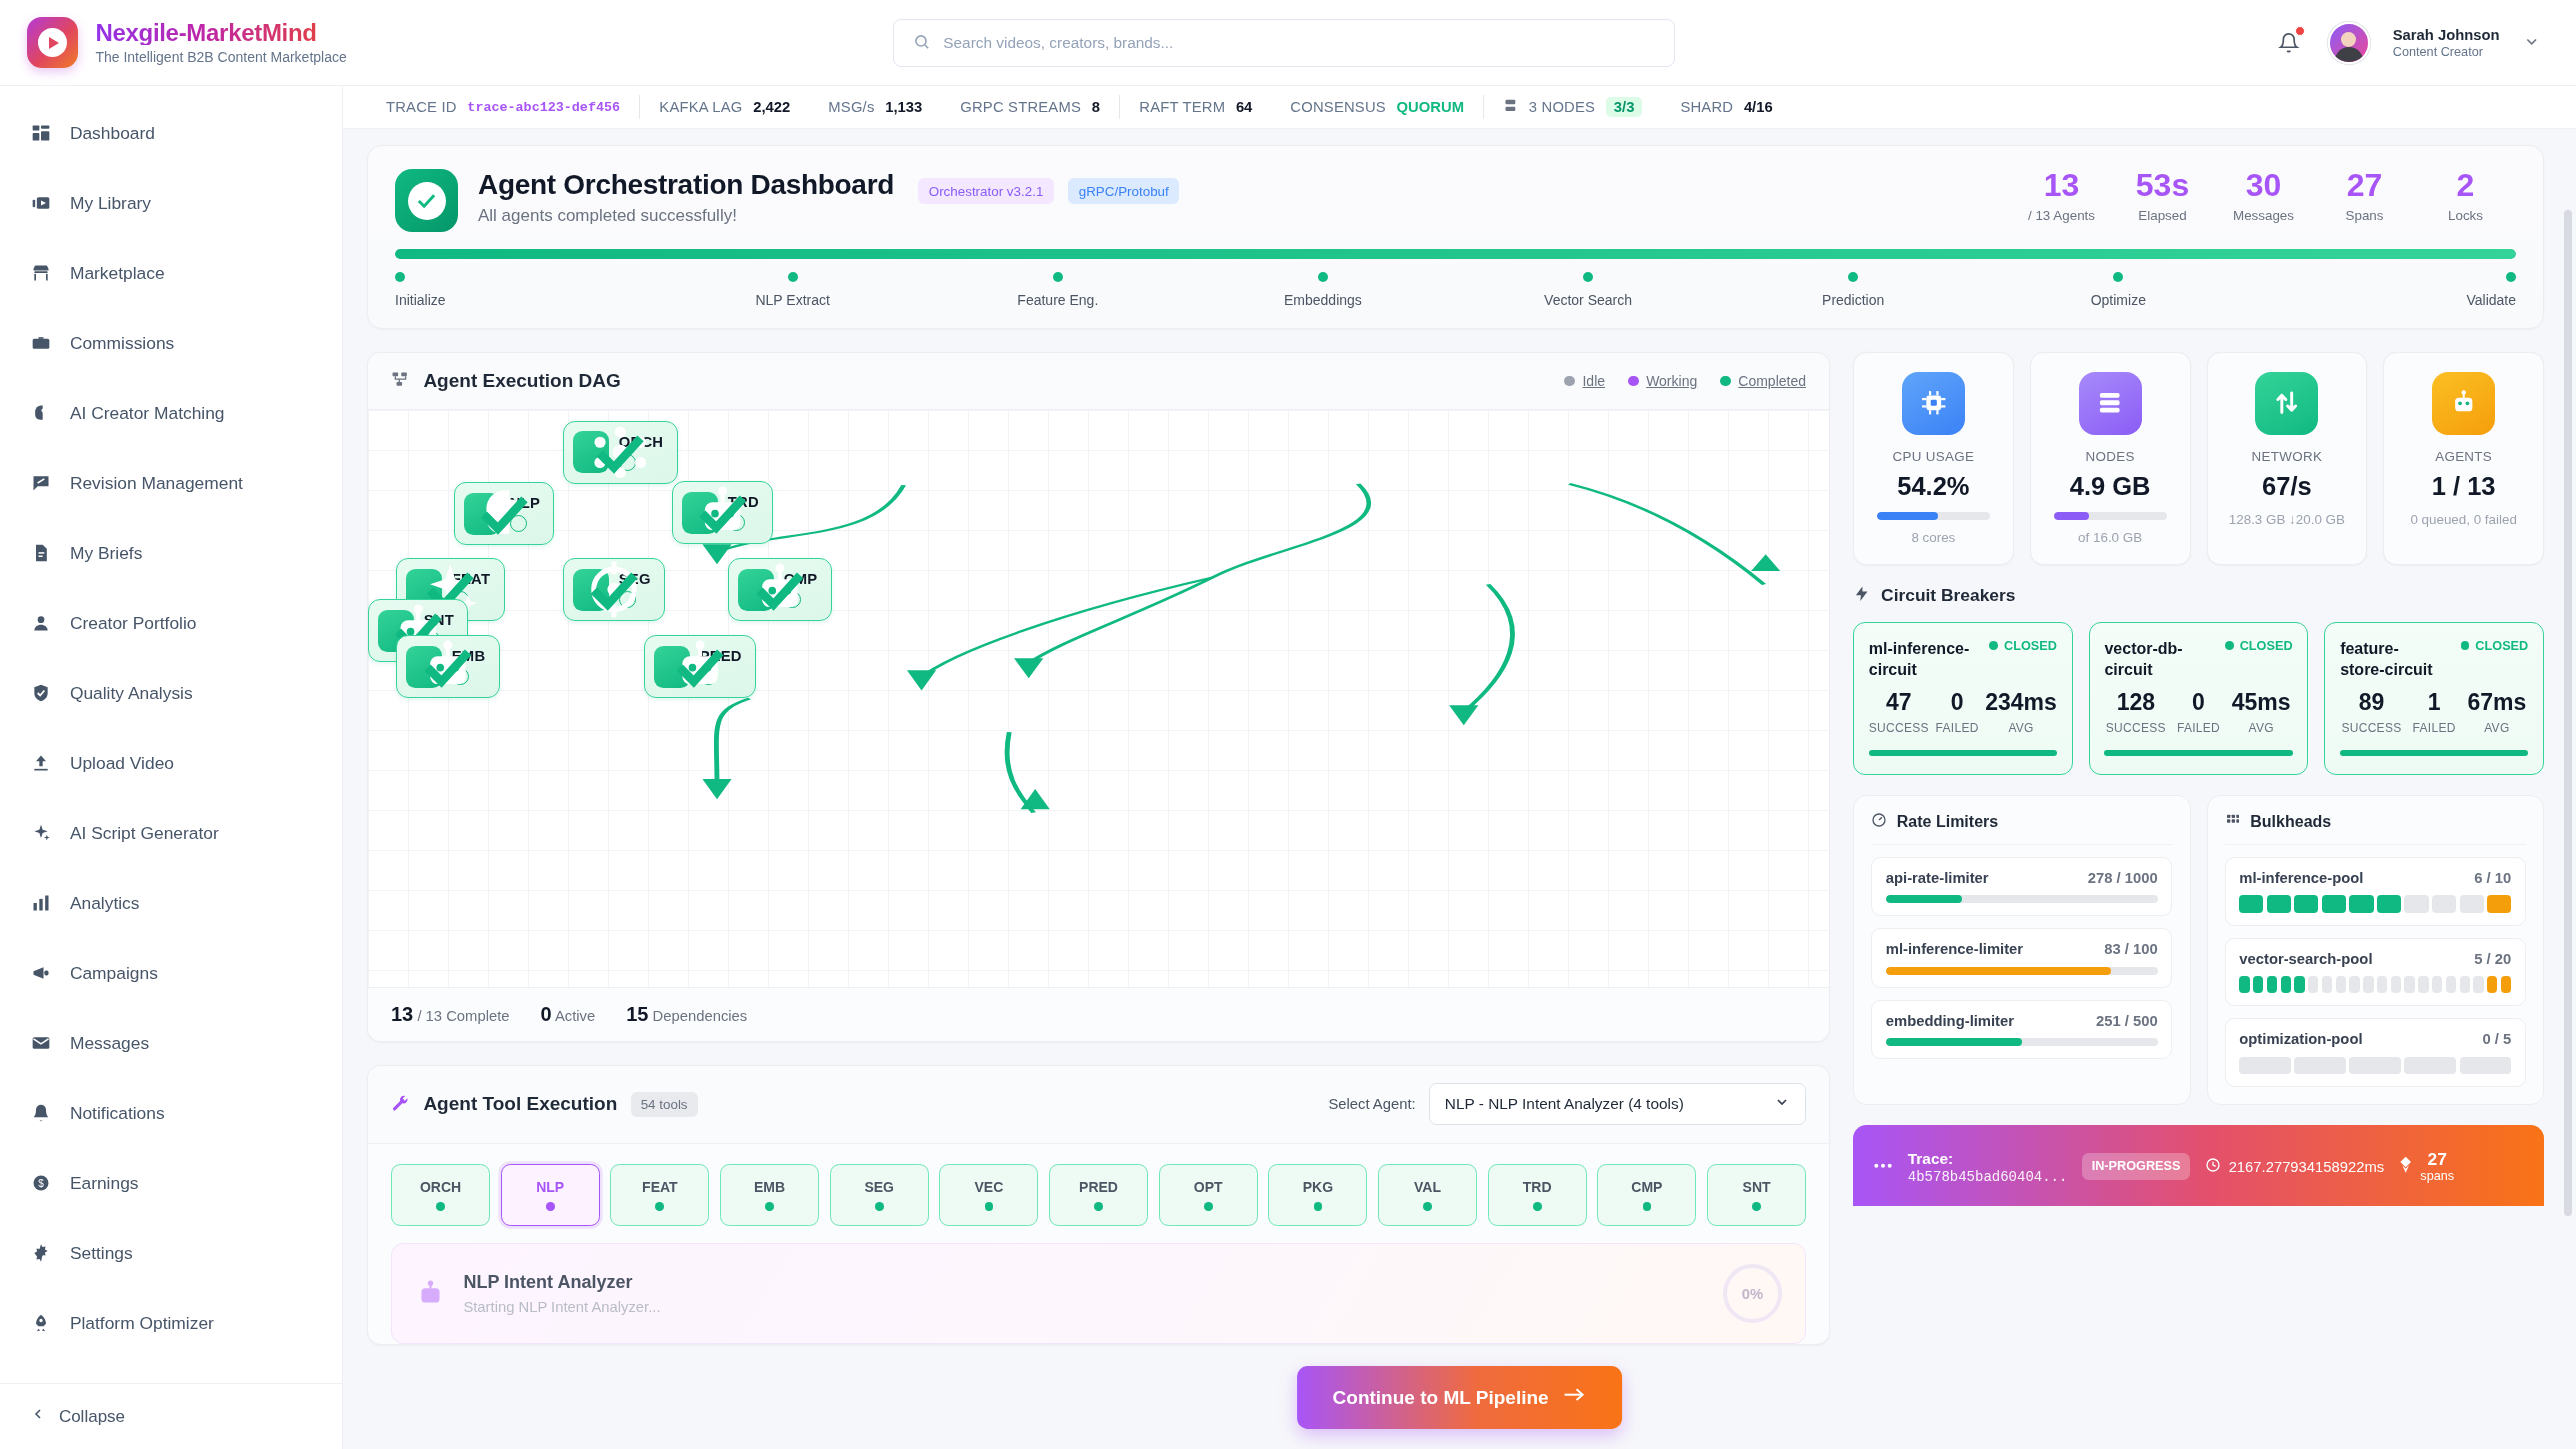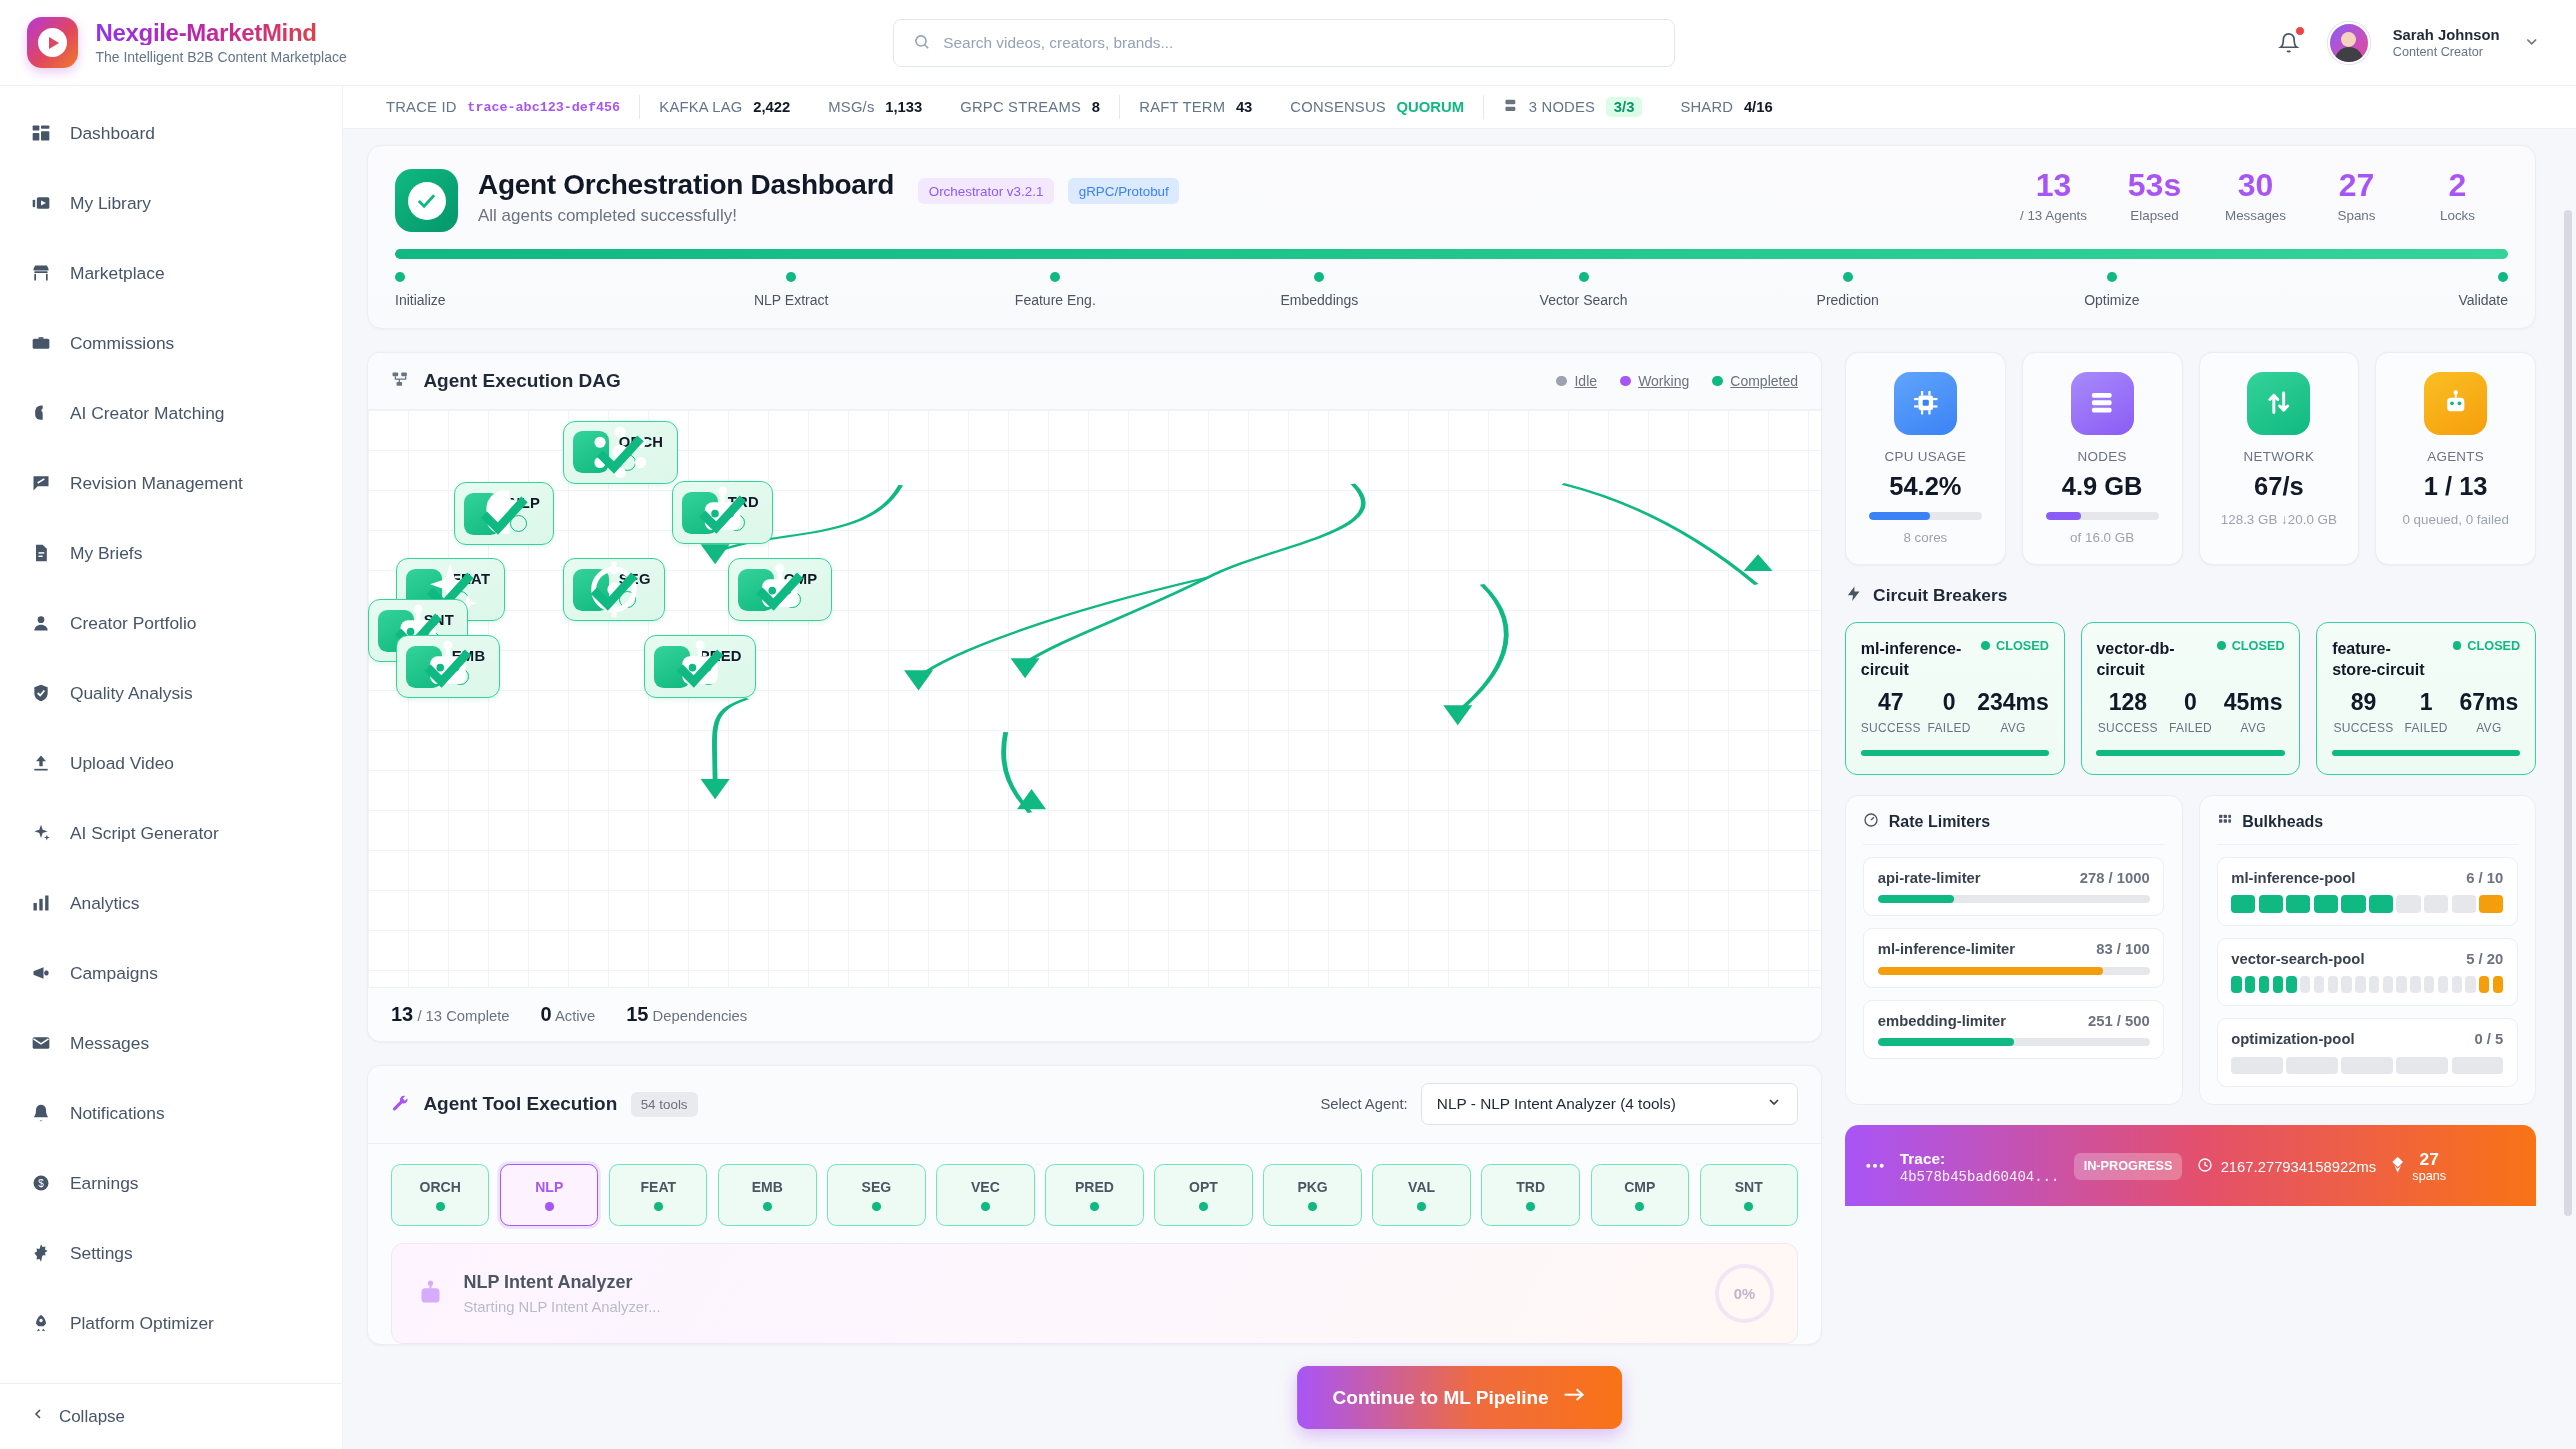--- a/index.html
+++ b/index.html
@@ -114,21 +114,21 @@
     font-size: 14.8px;
   }
   .sb-seg { display: flex; align-items: center; gap: 10.7px; padding: 0 19px; }
   .sb-lbl { color: #64748b; letter-spacing: 0.2px; }
   .sb-val { color: #111827; font-weight: bold; }
   .sb-mono { font-family: "Liberation Mono", monospace; color: #a855f7; font-size: 13.4px; font-weight: bold; }
   .sb-green { color: #10b981; font-weight: bold; }
   .sb-div { width: 1.3px; height: 24px; background: #e5e7eb; }
   .pill-green { background: #dcfce7; color: #059669; font-weight: bold; border-radius: 4.7px; padding: 2px 8px; }
 
-  .scroll { flex: 1; overflow: hidden; padding: 16px 40px 0 24px; position: relative; }
+  .scroll { flex: 1; overflow: hidden; padding: 16px 32px 0 24px; position: relative; }
 
   
   .hero {
     background: linear-gradient(180deg,#fbfbfd 0%,#f9fafc 100%);
     border: 1.3px solid #ebedf2; border-radius: 14.8px;
     padding: 23px 27px 20px 27px; margin-bottom: 23px;
     box-shadow: 0 0.7px 2px rgba(16,24,40,.04);
   }
   .hero-top { display: flex; align-items: flex-start; }
   .hero-badge {
@@ -571,21 +571,21 @@
           <span class="sb-lbl">MSG/s</span>
           <span class="sb-val">1,133</span>
         </div>
         <div class="sb-seg">
           <span class="sb-lbl">GRPC STREAMS</span>
           <span class="sb-val">8</span>
         </div>
         <div class="sb-div"></div>
         <div class="sb-seg">
           <span class="sb-lbl">RAFT TERM</span>
-          <span class="sb-val">43</span>
+          <span class="sb-val">64</span>
         </div>
         <div class="sb-seg">
           <span class="sb-lbl">CONSENSUS</span>
           <span class="sb-green">QUORUM</span>
         </div>
         <div class="sb-div"></div>
         <div class="sb-seg">
           <span>
             <svg width="14.8" height="14.8" viewBox="0 0 24 24" fill="#6b7280">
                 <rect x="4" y="3" width="16" height="7" rx="2"></rect>

